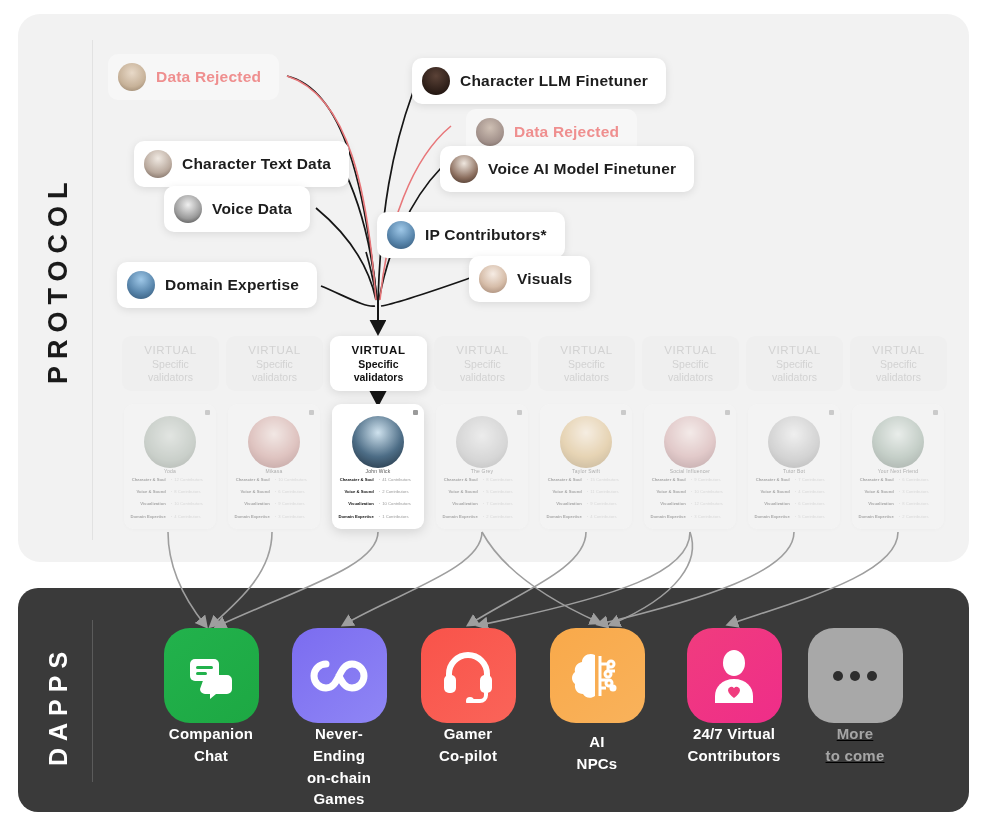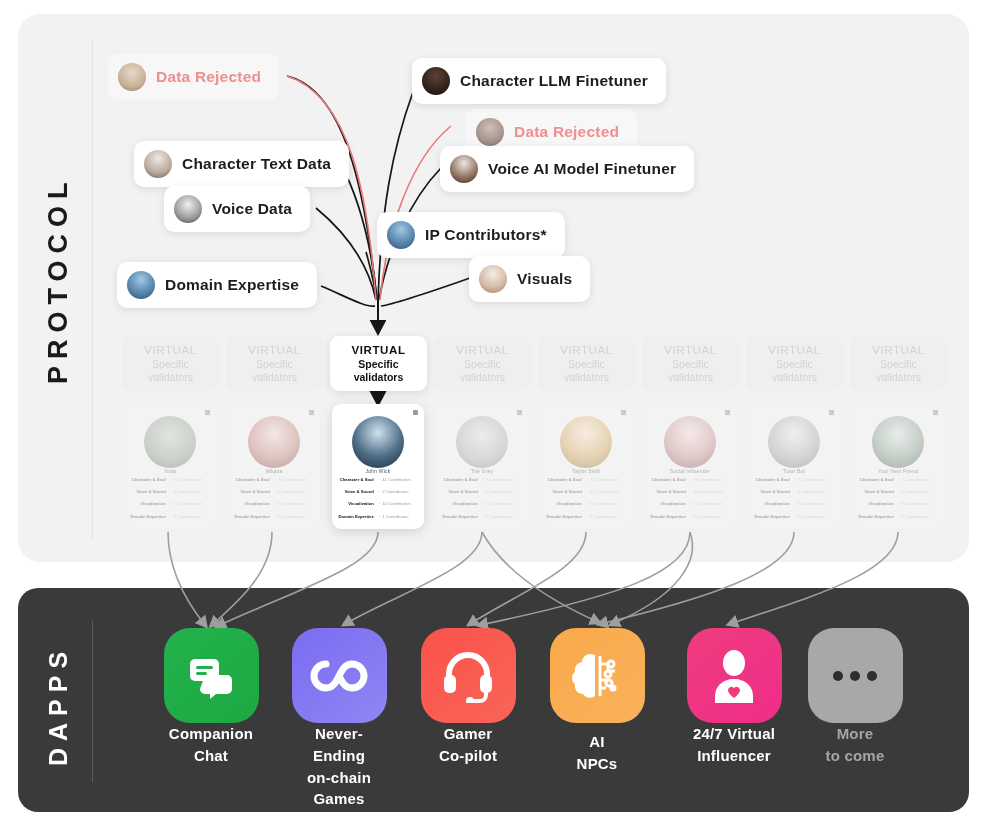--- a/index.html
+++ b/index.html
@@ -512,23 +512,23 @@
     <div class="lbl"><span>AI</span><br><span>NPCs</span></div>
   </div>
 <div class="dapp" style="left: 686px;">
     <div class="tile" style="background:linear-gradient(140deg,#f03c7e,#ef2d89);">
       <svg width="52" height="54" viewBox="0 0 52 54">
         <ellipse cx="26" cy="14" rx="11" ry="13" fill="#fff"></ellipse>
         <path d="M26 30c-12 0-19 8-19 17v7h38v-7c0-9-7-17-19-17z" fill="#fff"></path>
         <path d="M26 49c-3-2.5-6-5-6-7.8a3.3 3.3 0 016-1.9 3.3 3.3 0 016 1.9c0 2.8-3 5.3-6 7.8z" fill="#f03c7e"></path>
       </svg>
     </div>
-    <div class="lbl"><span>24/7 Virtual</span><br><span>Influencer</span></div>
-  </div>
-<div class="dapp muted" style="left: 807px;">
+    <div class="lbl"><span>24/7 Virtual</span><br><span>Contributors</span></div>
+  </div>
+<div class="dapp muted" style="left: 807px; text-decoration: underline;">
     <div class="tile" style="background:linear-gradient(140deg,#a8a8a8,#a8a8a8);">
       <svg width="50" height="16" viewBox="0 0 50 16">
         <circle cx="8" cy="8" r="5" fill="#2e2e2e"></circle>
         <circle cx="25" cy="8" r="5" fill="#2e2e2e"></circle>
         <circle cx="42" cy="8" r="5" fill="#2e2e2e"></circle>
       </svg>
     </div>
     <div class="lbl"><span>More</span><br><span>to come</span></div>
   </div>
 

